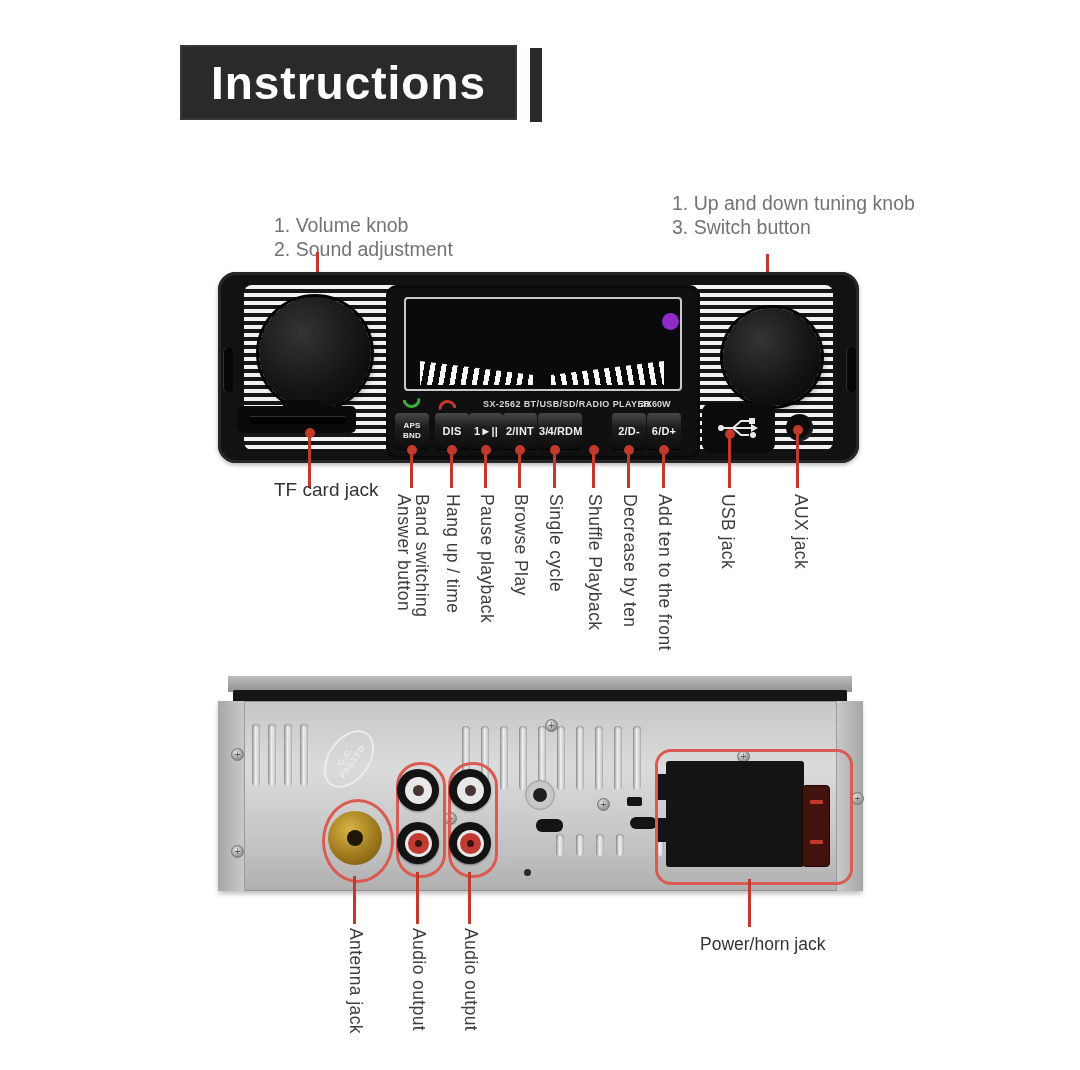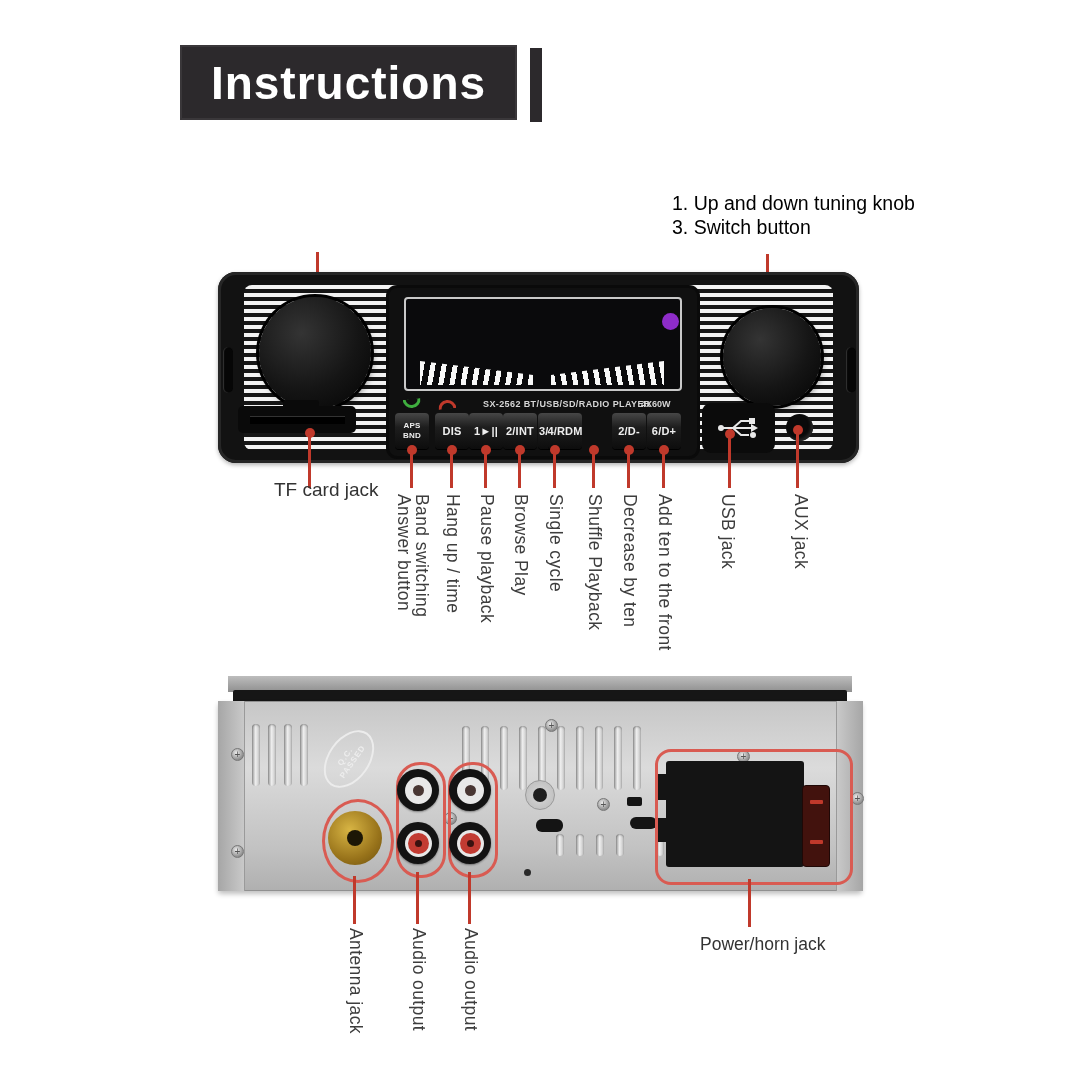--- a/index.html
+++ b/index.html
@@ -4,21 +4,21 @@
 <style>
   html,body{margin:0;padding:0;background:#fff;}
   #canvas{position:relative;width:1080px;height:1070px;background:#ffffff;overflow:hidden;
           font-family:"Liberation Sans",sans-serif;}
   
   .rline{position:absolute;width:3px;background:#c0392b;}
   .rdot{position:absolute;width:10px;height:10px;border-radius:50%;background:#c0392b;}
   .vlabel{position:absolute;writing-mode:vertical-lr;font-size:17.5px;color:#3d3d3d;
           white-space:nowrap;letter-spacing:.4px;}
   .hlabel{position:absolute;font-size:19px;color:#333;}
-  .toplabel{position:absolute;font-size:19.5px;color:#000000;line-height:24px;}
+  .toplabel{position:absolute;font-size:19.5px;color:#737373;line-height:24px;}
   
   .banner{position:absolute;left:180px;top:45px;width:337px;height:75px;background:#2c292c;
           box-shadow:inset 0 0 0 2px #3a373a;display:flex;align-items:center;justify-content:center;}
   .banner span{color:#fff;font-size:46px;font-weight:600;letter-spacing:1px;}
   .banner-bar{position:absolute;left:530px;top:48px;width:12px;height:74px;background:#2c292c;}
   
   .bezel{position:absolute;left:218px;top:272px;width:641px;height:191px;background:#121212;
          border-radius:18px;box-shadow:inset 0 0 0 3px #262626, 0 2px 4px rgba(0,0,0,.3);}
   .stripes{position:absolute;left:244px;top:285px;width:589px;height:165px;border-radius:8px;
            background:repeating-linear-gradient(180deg,#f3f3f3 0 4px,#161616 4px 8px);}
@@ -115,20 +115,24 @@
 </head>
 <body>
 
 <div id="canvas">
 
   <div class="banner">
     <span>Instructions</span>
   </div>
   <div class="banner-bar"></div>
 
+  <div class="toplabel" style="left:274px;top:213px;">
+    <div>1. Volume knob</div>
+    <div>2. Sound adjustment</div>
+  </div>
   <div class="toplabel" style="left:672px;top:191px;">
     <div>1. Up and down tuning knob</div>
     <div>3. Switch button</div>
   </div>
   <div class="rline" style="left:316px;top:252px;height:80px;"></div>
   <div class="rdot" style="left:312px;top:325px;"></div>
   <div class="rline" style="left:766px;top:254px;height:76px;"></div>
   <div class="rdot" style="left:762px;top:324px;"></div>
 
   <div class="bezel"></div>

